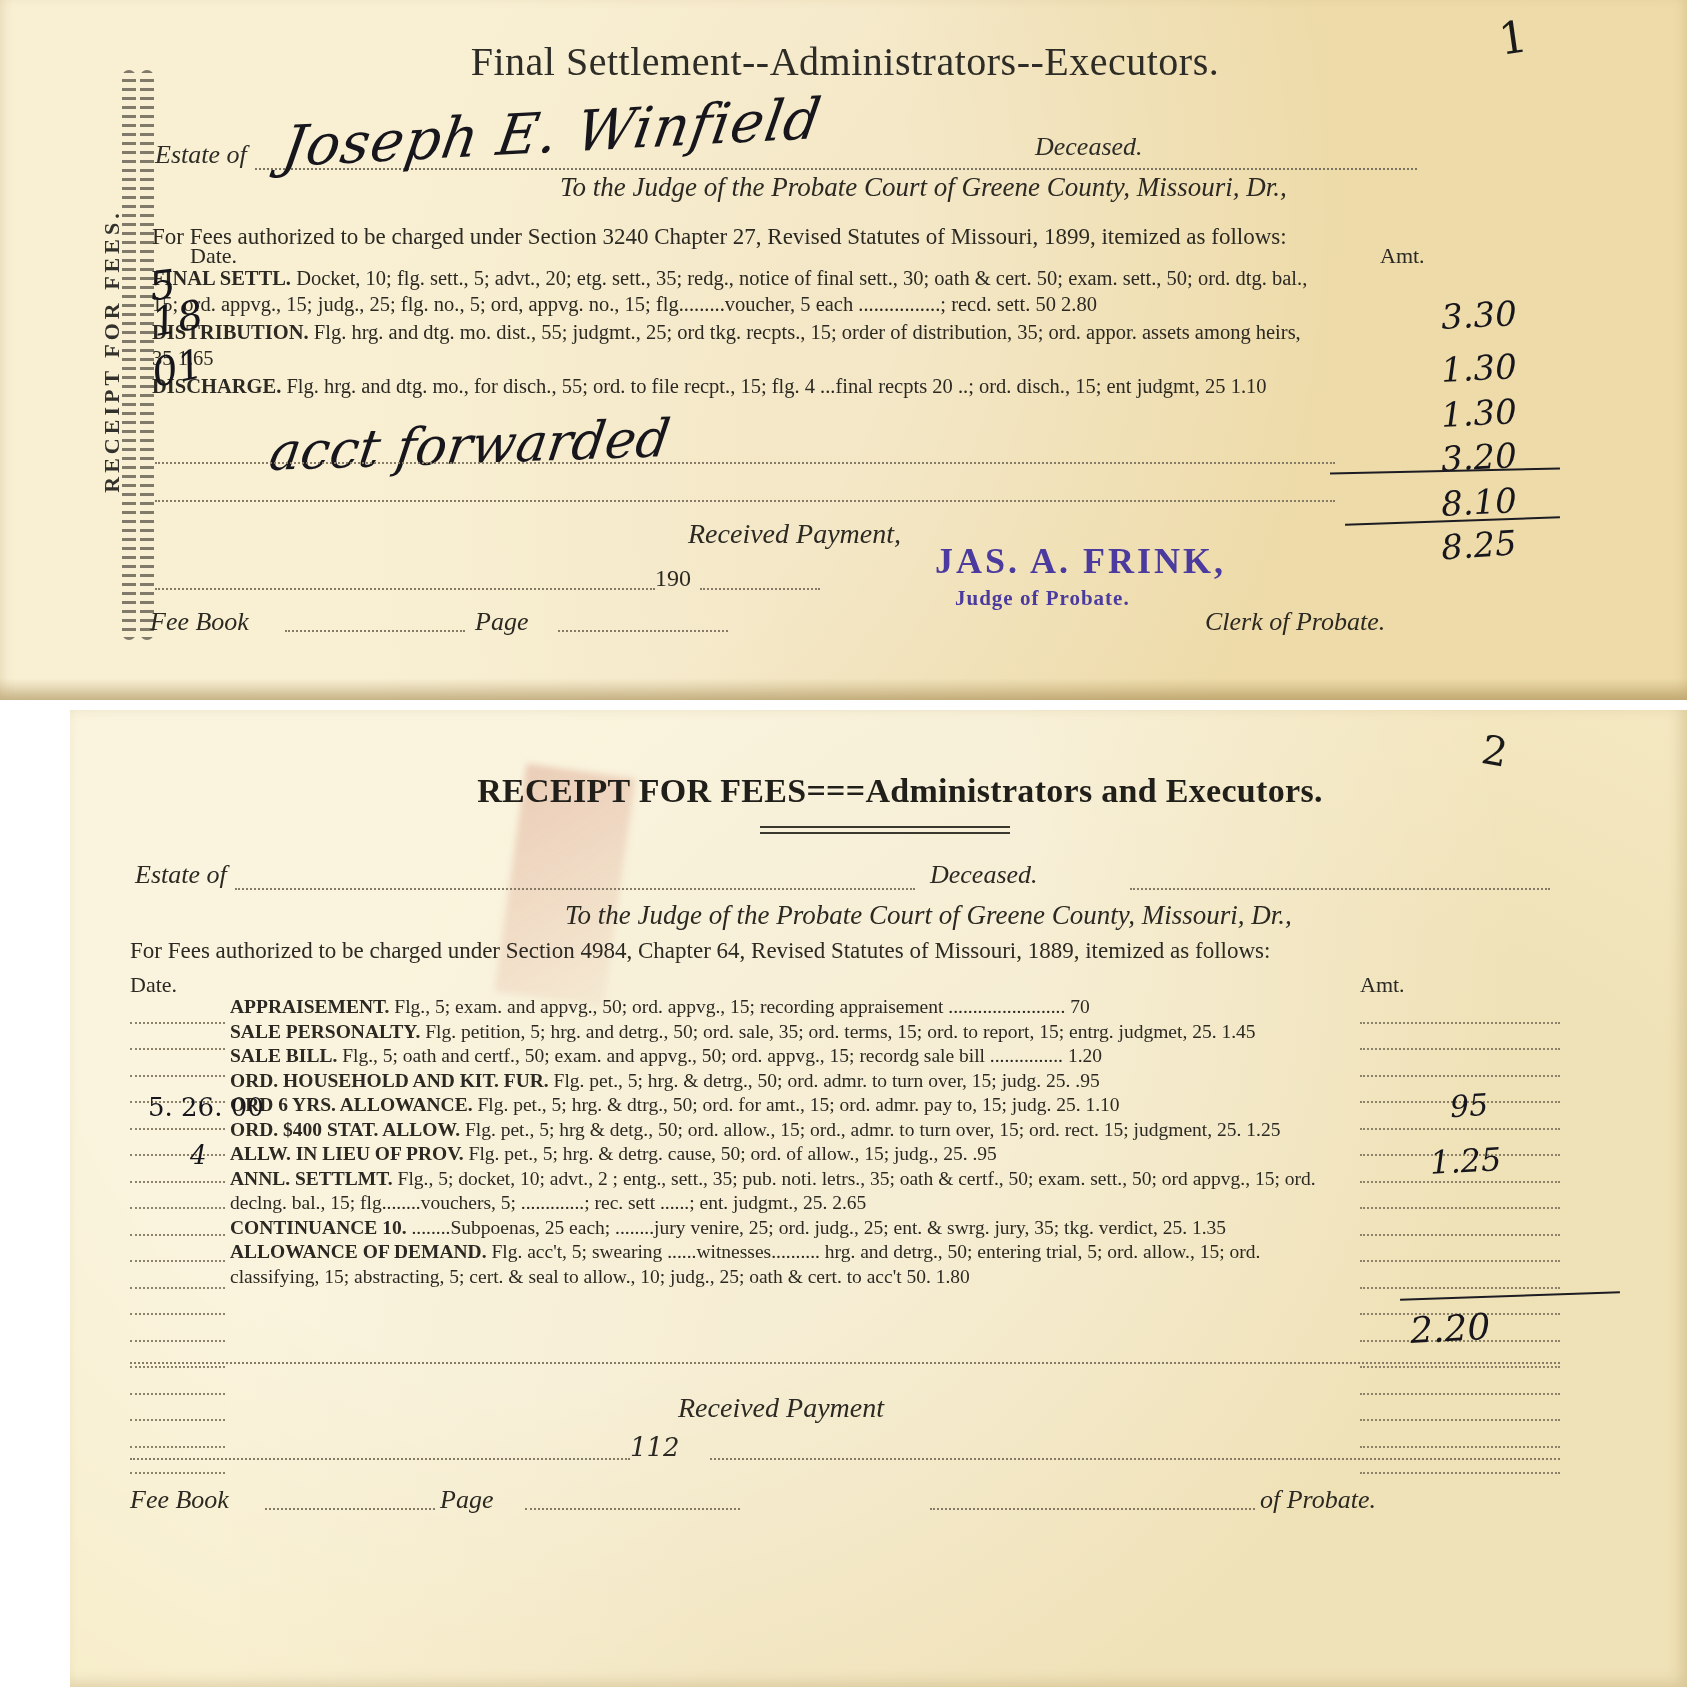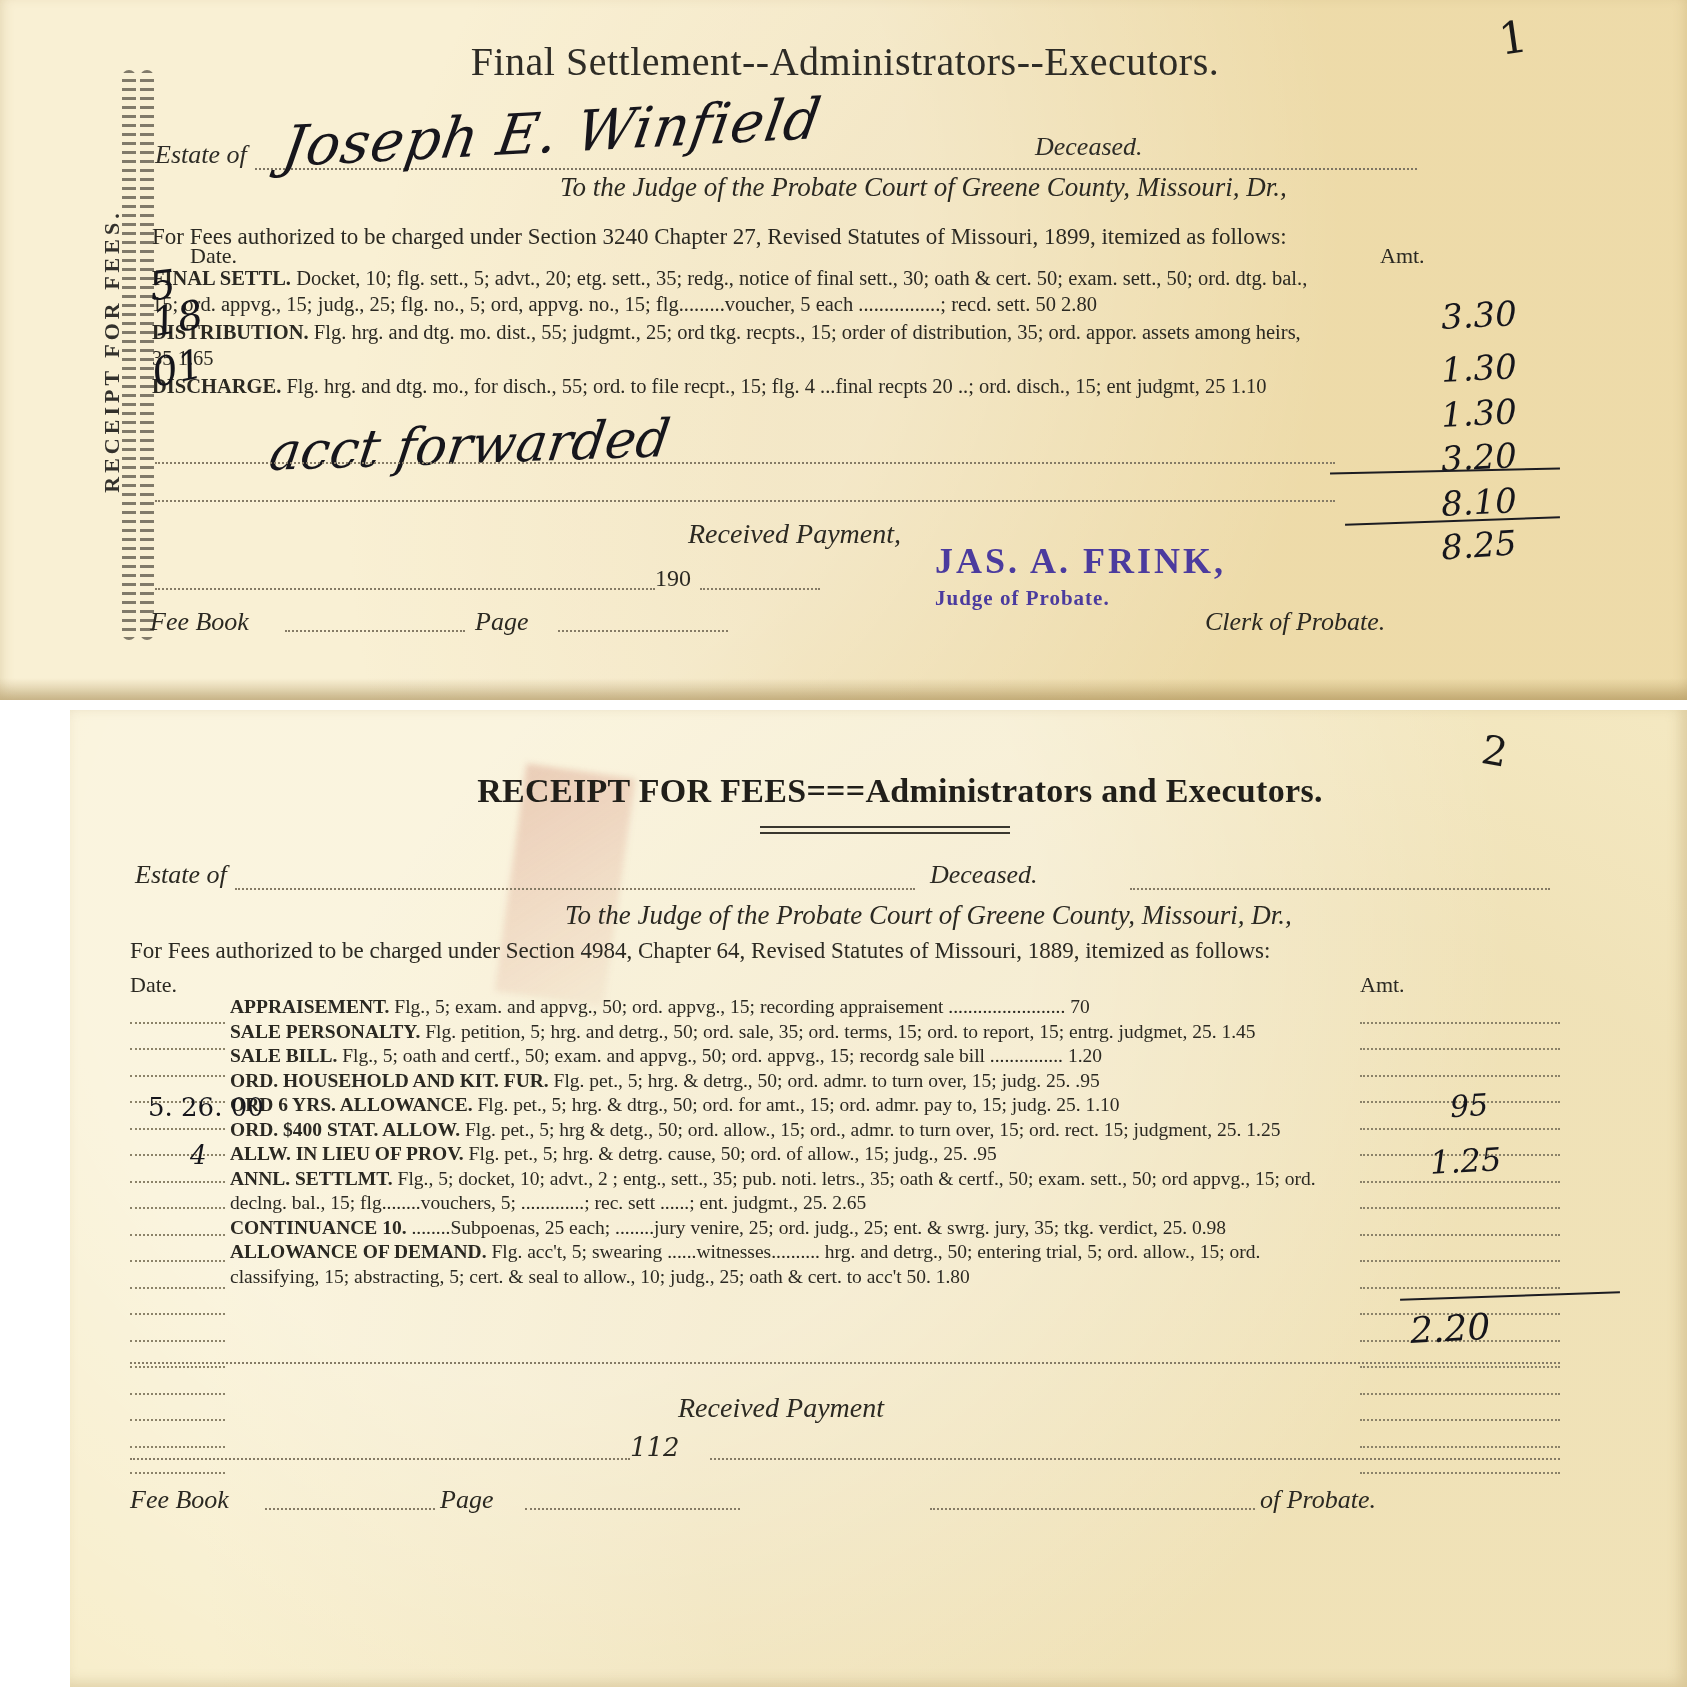--- a/index.html
+++ b/index.html
@@ -124,21 +124,21 @@
     position:absolute;left:688px;top:518px;font-size:28px;font-style:italic;color:#2b2922;
   }
   .year1{position:absolute;left:655px;top:565px;font-size:24px;color:#2b2922;}
   .stamp{
     position:absolute;left:935px;top:540px;
     color:#4b3b9e;font-weight:bold;
     font-family:"Liberation Serif", serif;
     letter-spacing:3px;
   }
   .stamp .l1{font-size:36px;}
-  .stamp .l2{font-size:21px;letter-spacing:1px;margin-top:4px;}
+  .stamp .l2{font-size:21px;letter-spacing:1px;margin-top:4px;margin-left:20px;}
   .clerk1{position:absolute;left:1205px;top:607px;font-size:26px;font-style:italic;color:#2b2922;}
   .feebook1{position:absolute;left:150px;top:607px;font-size:26px;font-style:italic;color:#2b2922;}
   .page1{position:absolute;left:475px;top:607px;font-size:26px;font-style:italic;color:#2b2922;}
 
   .ln{position:absolute;border-bottom:2px dotted #857b66;}
 
   
   .doc2{
     position:absolute;left:70px;top:710px;width:1617px;height:977px;
     background:#f7edc9;
@@ -383,21 +383,21 @@
       <span>.95</span>
     </span>
     <span class="it">
       <b>ANNL. SETTLMT.</b>
       <span>Flg., 5; docket, 10; advt., 2 ; entg., sett., 35; pub. noti. letrs., 35; oath &amp; certf., 50; exam. sett., 50; ord appvg., 15; ord. declng. bal., 15; flg........vouchers, 5; .............; rec. sett ......; ent. judgmt., 25.</span>
       <span>2.65</span>
     </span>
     <span class="it">
       <b>CONTINUANCE 10.</b>
       <span>........Subpoenas, 25 each; ........jury venire, 25; ord. judg., 25; ent. &amp; swrg. jury, 35; tkg. verdict, 25.</span>
-      <span>0.98</span>
+      <span>1.35</span>
     </span>
     <span class="it">
       <b>ALLOWANCE OF DEMAND.</b>
       <span>Flg. acc't, 5; swearing ......witnesses.......... hrg. and detrg., 50; entering trial, 5; ord. allow., 15; ord. classifying, 15; abstracting, 5; cert. &amp; seal to allow., 10; judg., 25; oath &amp; cert. to acc't 50.</span>
       <span>1.80</span>
     </span>
   </div>
 
   <div class="hwd1">5. 26. 00</div>
   <div class="hwd2">4</div>

